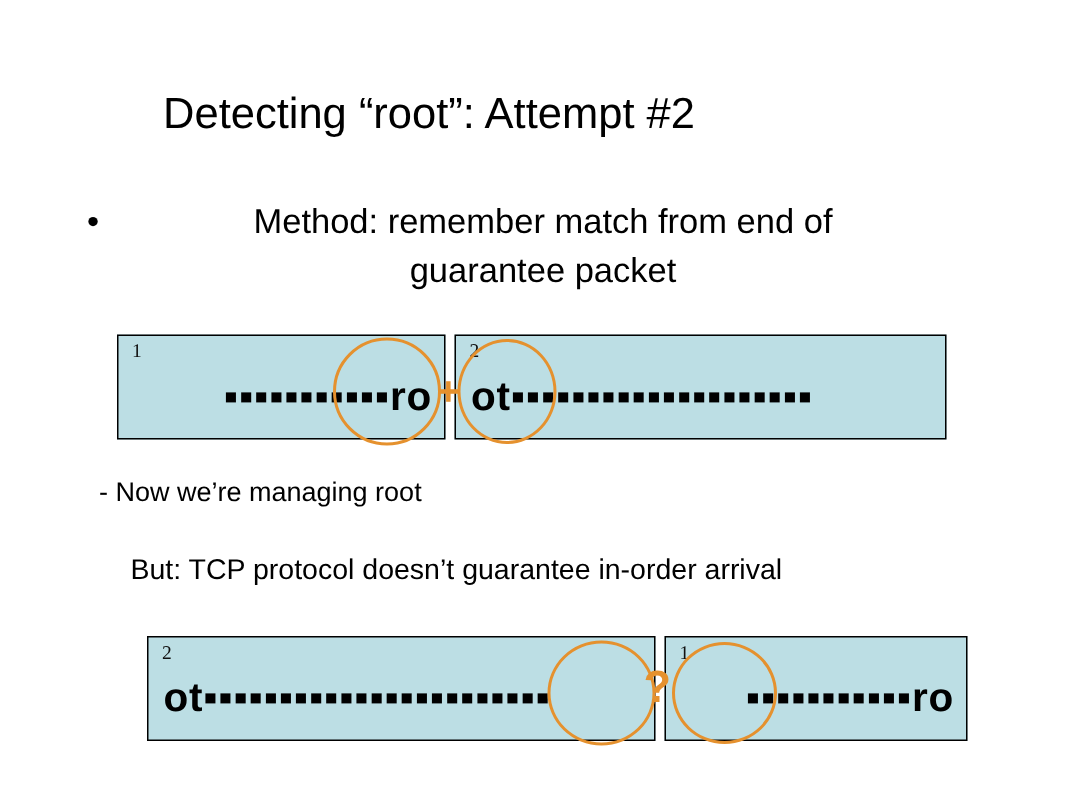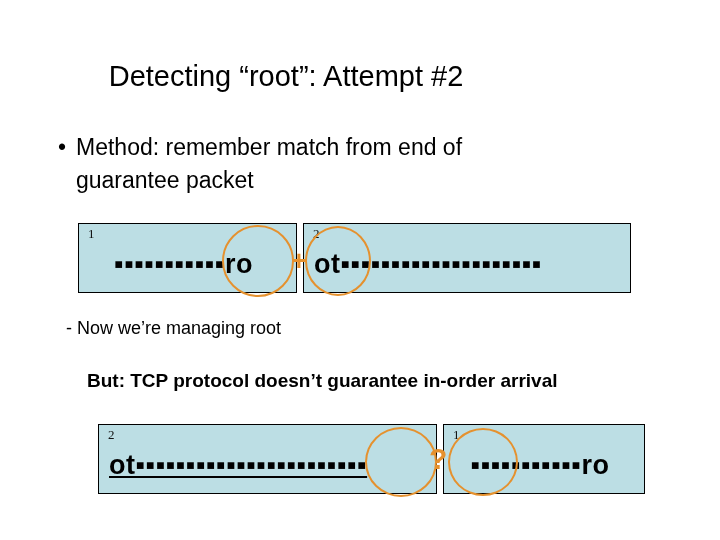--- a/index.html
+++ b/index.html
@@ -46,20 +46,21 @@
   }
   .bullet-mark {
     width: 28px;
     flex: 0 0 28px;
     text-align: center;
     font-size: 23px;
     line-height: 33px;
   }
   .bullet-text {
     flex: 1 1 auto;
+    text-align: center;
   }
 
   
   .packet-row {
     position: absolute;
   }
   .packet-box {
     position: absolute;
     box-sizing: border-box;
     background: #bcdee4;
@@ -81,21 +82,21 @@
     left: 0;
     width: 100%;
     font-size: 27px;
     font-weight: bold;
     letter-spacing: 0.5px;
     white-space: nowrap;
     color: #000000;
     z-index: 2;
   }
   .payload.left-al  { text-align: left;  padding-left: 10px;  box-sizing: border-box; }
-  .payload.right-al { text-align: center; padding-right: 8px;  box-sizing: border-box; }
+  .payload.right-al { text-align: right; padding-right: 8px;  box-sizing: border-box; }
 
   
   .ellipse {
     position: absolute;
     border: 2.5px solid #e5912e;
     border-radius: 50%;
     background: transparent;
     z-index: 4;
     pointer-events: none;
   }
@@ -115,21 +116,20 @@
   }
   #note-state {
     left: 66px;
     top: 318px;
     font-size: 18px;
   }
   #note-tcp {
     left: 87px;
     top: 370px;
     font-size: 19px;
-    font-weight: bold;
   }
 </style>
 </head>
 <body>
 
 <div id="slide">
 
   <div id="slide-title">Detecting “root”: Attempt #2</div>
 
   <div id="bullet-block">
@@ -162,21 +162,21 @@
   </div>
 
   <div class="note" id="note-state">- Now we’re managing root</div>
 
   <div class="note" id="note-tcp">But: TCP protocol doesn’t guarantee in-order arrival</div>
 
   <div class="packet-row" style="left:0; top:0; width:720px; height:540px;">
 
     <div class="packet-box" style="left:98px; top:424px; width:339px; height:70px;">
       <span class="seq-label">2</span>
-      <span class="payload left-al" style="top:25px;text-decoration:underline;">ot▪▪▪▪▪▪▪▪▪▪▪▪▪▪▪▪▪▪▪▪▪▪▪</span>
+      <span class="payload left-al" style="top:25px;">ot▪▪▪▪▪▪▪▪▪▪▪▪▪▪▪▪▪▪▪▪▪▪▪</span>
     </div>
 
     <div class="packet-box" style="left:443px; top:424px; width:202px; height:70px;">
       <span class="seq-label">1</span>
       <span class="payload right-al" style="top:25px;">▪▪▪▪▪▪▪▪▪▪▪ro</span>
     </div>
 
     <div class="ellipse" style="left:365px; top:427px; width:68px; height:66px;"></div>
     <div class="ellipse" style="left:448px; top:428px; width:66px; height:64px;"></div>
 

